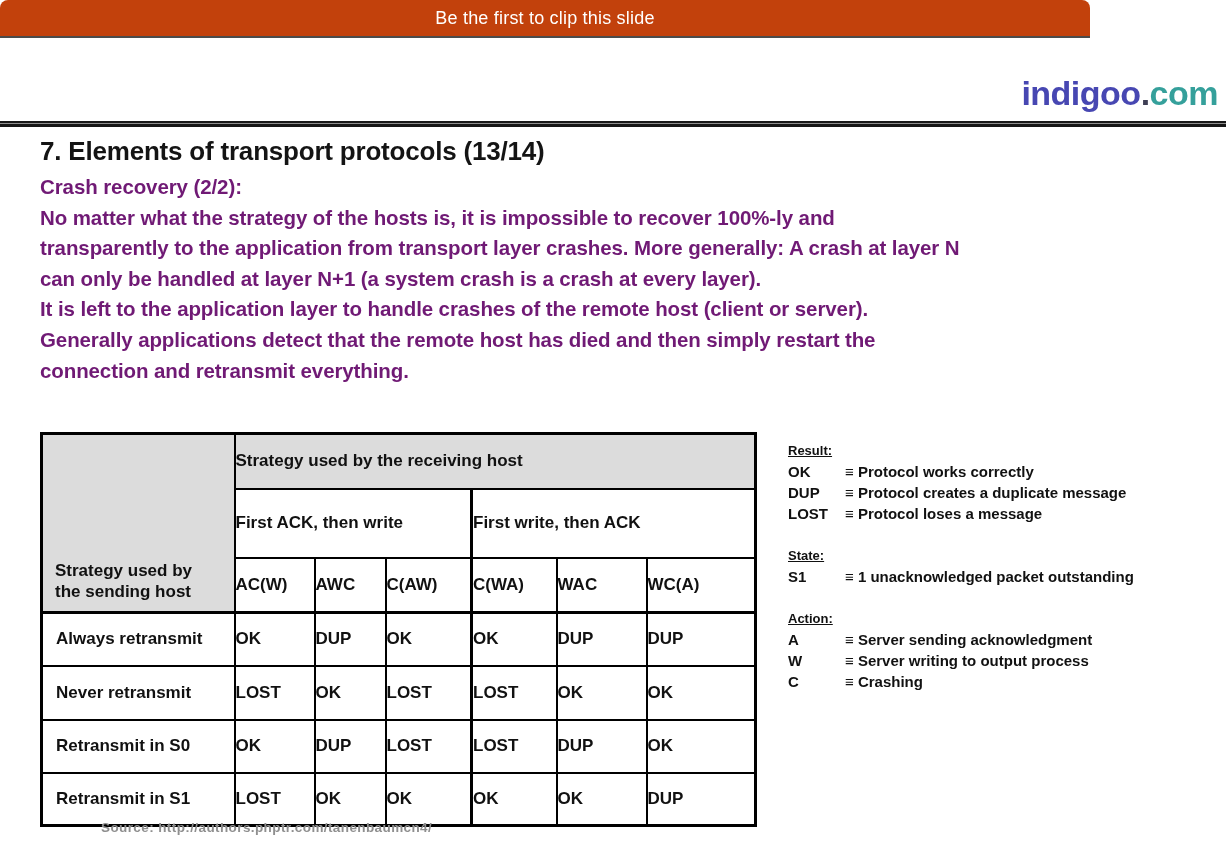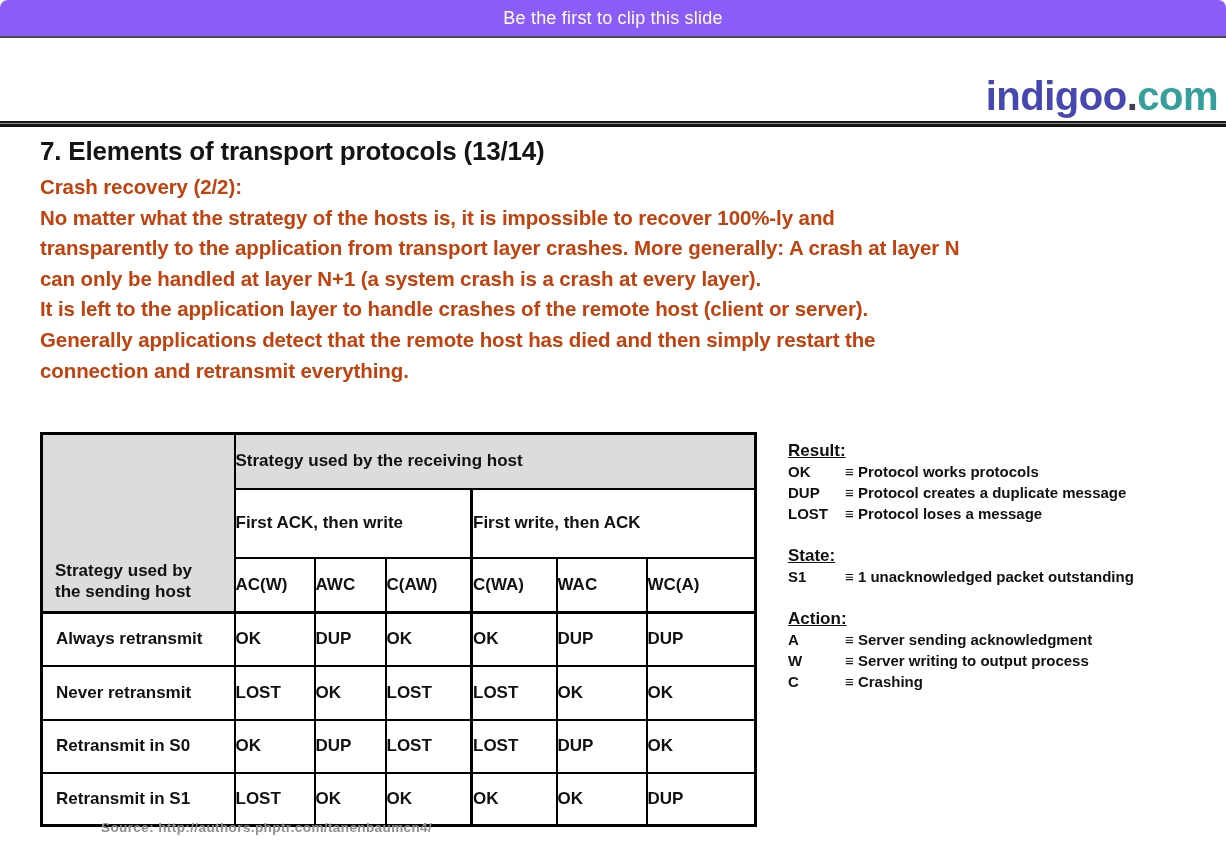--- a/index.html
+++ b/index.html
@@ -3,73 +3,73 @@
 <meta charset="utf-8">
 <style>
   * { margin:0; padding:0; box-sizing:border-box; }
   html,body { background:#ffffff; }
   .screen {
     position:relative; width:1226px; height:848px; overflow:hidden;
     background:#ffffff; font-family:"Liberation Sans", sans-serif; color:#1a1a1a;
   }
   
   .topbar {
-    position:absolute; top:0; left:0; width:1226px; height:38px;
-    background:#8b5cf6; border-bottom:2px solid #4b4b4b;
+    position:absolute; top:0; left:0; width:1090px; height:38px;
+    background:#c2410c; border-bottom:2px solid #4b4b4b;
     border-radius:8px 8px 0 0;
     display:flex; align-items:center; justify-content:center;
     cursor:pointer;
   }
   .topbar-label { color:#ffffff; font-size:18px; letter-spacing:0.2px; }
   
   .slide-title {
     position:absolute; left:40px; top:66px;
     font-size:37px; font-weight:bold; color:#2a63c1; letter-spacing:-0.5px;
     padding-bottom:1px; border-bottom:4px solid #2a63c1; display:inline-block;
   }
   .logo {
     position:absolute; right:8px; top:74px;
-    font-size:40px; font-weight:bold; letter-spacing:-0.5px; white-space:nowrap;
+    font-size:34px; font-weight:bold; letter-spacing:-0.5px; white-space:nowrap;
   }
   .logo-name { color:#4747b2; }
   .logo-dot  { color:#3f3f55; }
   .logo-tld  { color:#35a09b; }
   .header-rule {
     position:absolute; top:120px; left:0; width:1226px; height:7px;
     background:linear-gradient(to bottom,#ffffff 0 1px,#181818 1px 3px,#8f8f8f 3px 4px,#161616 4px 7px);
   }
   
   .section-heading {
     position:absolute; left:40px; top:136px;
     font-size:26px; font-weight:bold; color:#141414; letter-spacing:-0.2px; white-space:nowrap;
   }
   .body-text {
     position:absolute; left:40px; top:172px;
-    font-size:20.5px; font-weight:bold; color:#c2410c;
+    font-size:20.5px; font-weight:bold; color:#701a75;
     line-height:30.6px; white-space:nowrap; letter-spacing:-0.1px;
   }
   
   .table-wrap { position:absolute; left:40px; top:432px; }
   table.strategy { border-collapse:collapse; table-layout:fixed; border:3px solid #000; }
   table.strategy th, table.strategy td {
     border:2px solid #000; font-size:17px; font-weight:bold; color:#111;
     text-align:left; vertical-align:middle; padding:0; overflow:hidden;
   }
   .gray { background:#dcdcdc; }
   .corner-cell { text-align:right; vertical-align:bottom !important; padding:0 4px 9px 12px !important; line-height:21px; }
   .row-label { text-align:left !important; padding-left:13px !important; }
   .thick-top { border-top:3px solid #000 !important; }
   .thick-left { border-left:3px solid #000 !important;margin-top:10px; }
   
   .legend {
     position:absolute; left:788px; top:440px; width:438px;
     font-size:15px; font-weight:bold; color:#111;
   }
   .legend-section { margin-bottom:21px; }
-  .legend-title { text-decoration:underline; line-height:21px; font-size:17px; }
+  .legend-title { text-decoration:underline; line-height:21px; font-size:13px; }
   .legend-row { display:flex; line-height:21px; white-space:nowrap; }
   .legend-term { width:57px; flex:none; }
   
   .source-note {
     position:absolute; left:57px; top:820px;
     font-size:13.5px; font-weight:bold; color:#8f8f8f; letter-spacing:0.4px; white-space:nowrap;margin-left:44px;
   }
 </style>
 </head>
 <body>
@@ -167,21 +167,21 @@
     </tbody>
       </table>
   </div>
 
   <div class="legend">
 
     <div class="legend-section">
       <div class="legend-title">Result:</div>
       <div class="legend-row">
         <span class="legend-term">OK</span>
-        <span>≡ Protocol works protocols</span>
+        <span>≡ Protocol works correctly</span>
       </div>
       <div class="legend-row">
         <span class="legend-term">DUP</span>
         <span>≡ Protocol creates a duplicate message</span>
       </div>
       <div class="legend-row">
         <span class="legend-term">LOST</span>
         <span>≡ Protocol loses a message</span>
       </div>
     </div>

